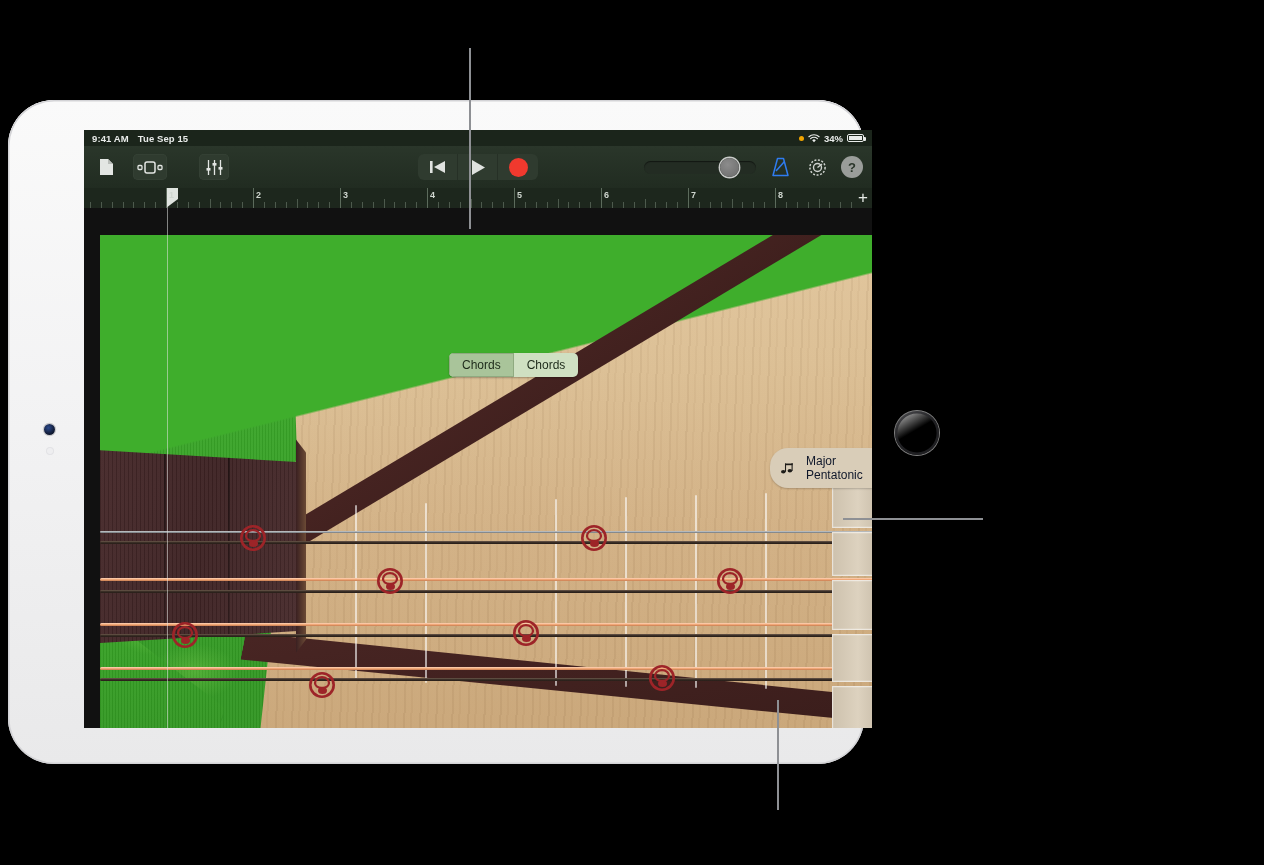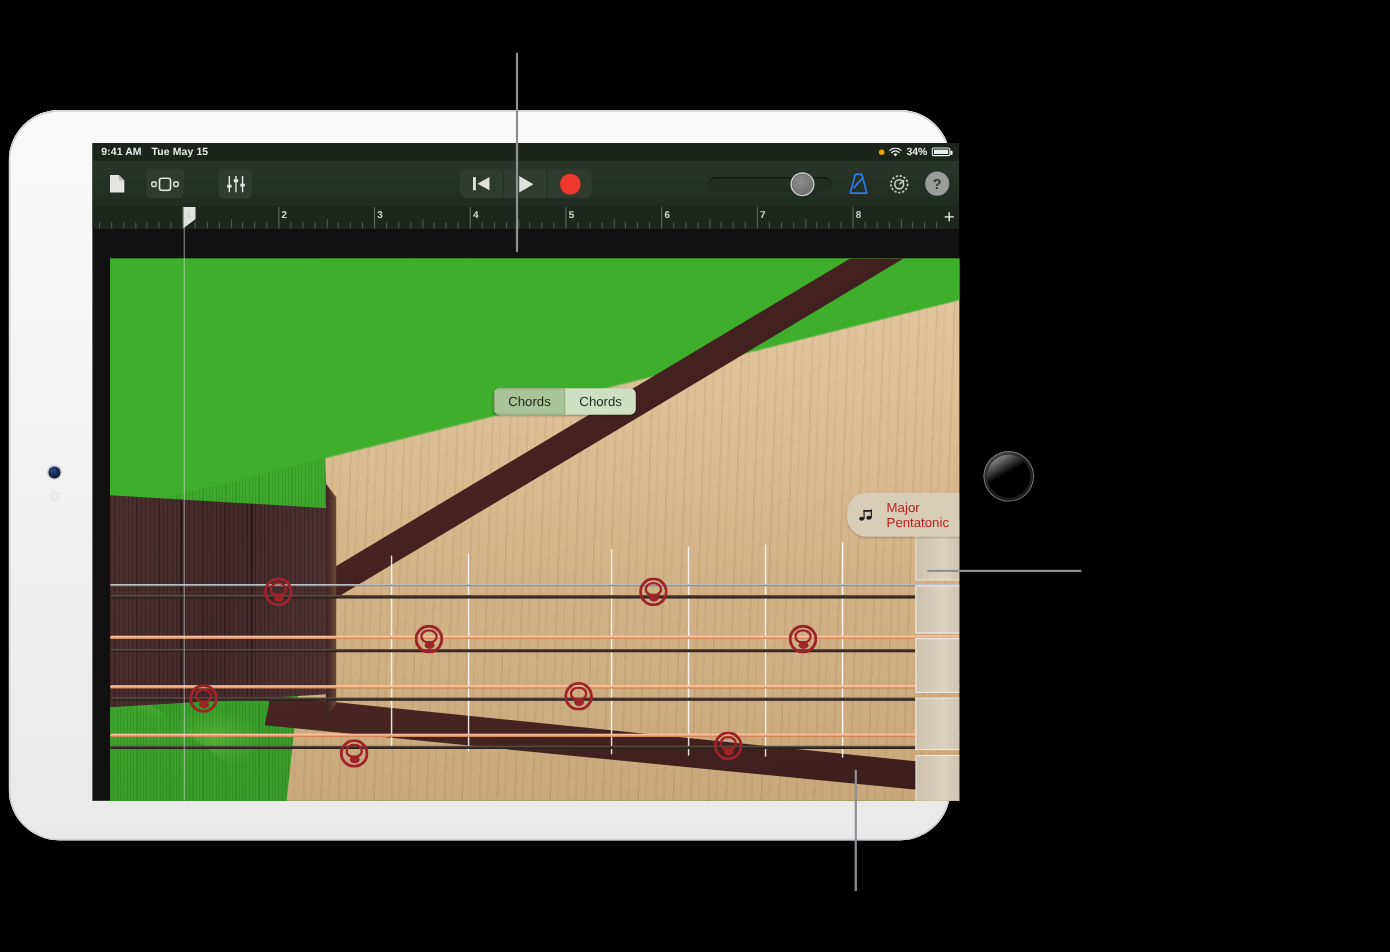--- a/index.html
+++ b/index.html
@@ -200,21 +200,21 @@
     font-size:12px;
   }
   #seg > div { padding:5px 13px; color:#1d2a1a; }
   #seg > div.active { background:#a9c49a; box-shadow:inset 0 0 0 1px #8faa80; }
 
   
   #scale-badge {
     position:absolute; left:670px; top:213px; z-index:45;
     background:#d9cdb8; border-radius:18px; padding:6px 13px 6px 11px;
     display:flex; align-items:center; gap:12px;
-    font-size:12px; color:#b91c1c; box-shadow:0 1px 2px rgba(0,0,0,.2);
+    font-size:12px; color:#0f172a; box-shadow:0 1px 2px rgba(0,0,0,.2);
   }
 
   
   #bridge { position:absolute; left:732px; top:235px; width:52px; height:270px; z-index:30; }
   .bpanel { position:absolute; left:0; width:52px;
             background:linear-gradient(90deg,#cdc1ad,#ddd2bf,#c4b8a4);
             box-shadow:inset 0 0 0 1.2px rgba(255,255,255,.55); }
   .bpanel.top { clip-path:polygon(0 8%,50% 0,100% 8%,100% 100%,0 100%); }
   .bpanel.bot { clip-path:polygon(0 0,100% 0,100% 92%,50% 100%,0 92%); }
 
@@ -232,21 +232,21 @@
   <div id="ipad">
     <div id="camera"></div>
     <div id="sensor"></div>
     <div id="home-button"></div>
 
     <div id="screen">
 
       <div id="statusbar">
         <div id="sb-left">
           <span>9:41 AM</span>
-          <span>Tue May 15</span>
+          <span>Tue Sep 15</span>
         </div>
         <div id="sb-right">
           <span class="orange-dot"></span>
           <svg width="12" height="9" viewBox="0 0 12 9">
             <path d="M6 8.2 4.2 6.2a2.6 2.6 0 0 1 3.6 0z" fill="#e9ecea"></path>
             <path d="M2.6 4.6a5 5 0 0 1 6.8 0" stroke="#e9ecea" stroke-width="1.2" fill="none" stroke-linecap="round"></path>
             <path d="M.9 2.7a7.6 7.6 0 0 1 10.2 0" stroke="#e9ecea" stroke-width="1.2" fill="none" stroke-linecap="round"></path>
           </svg>
           <span>34%</span>
           <span class="battery"></span>

